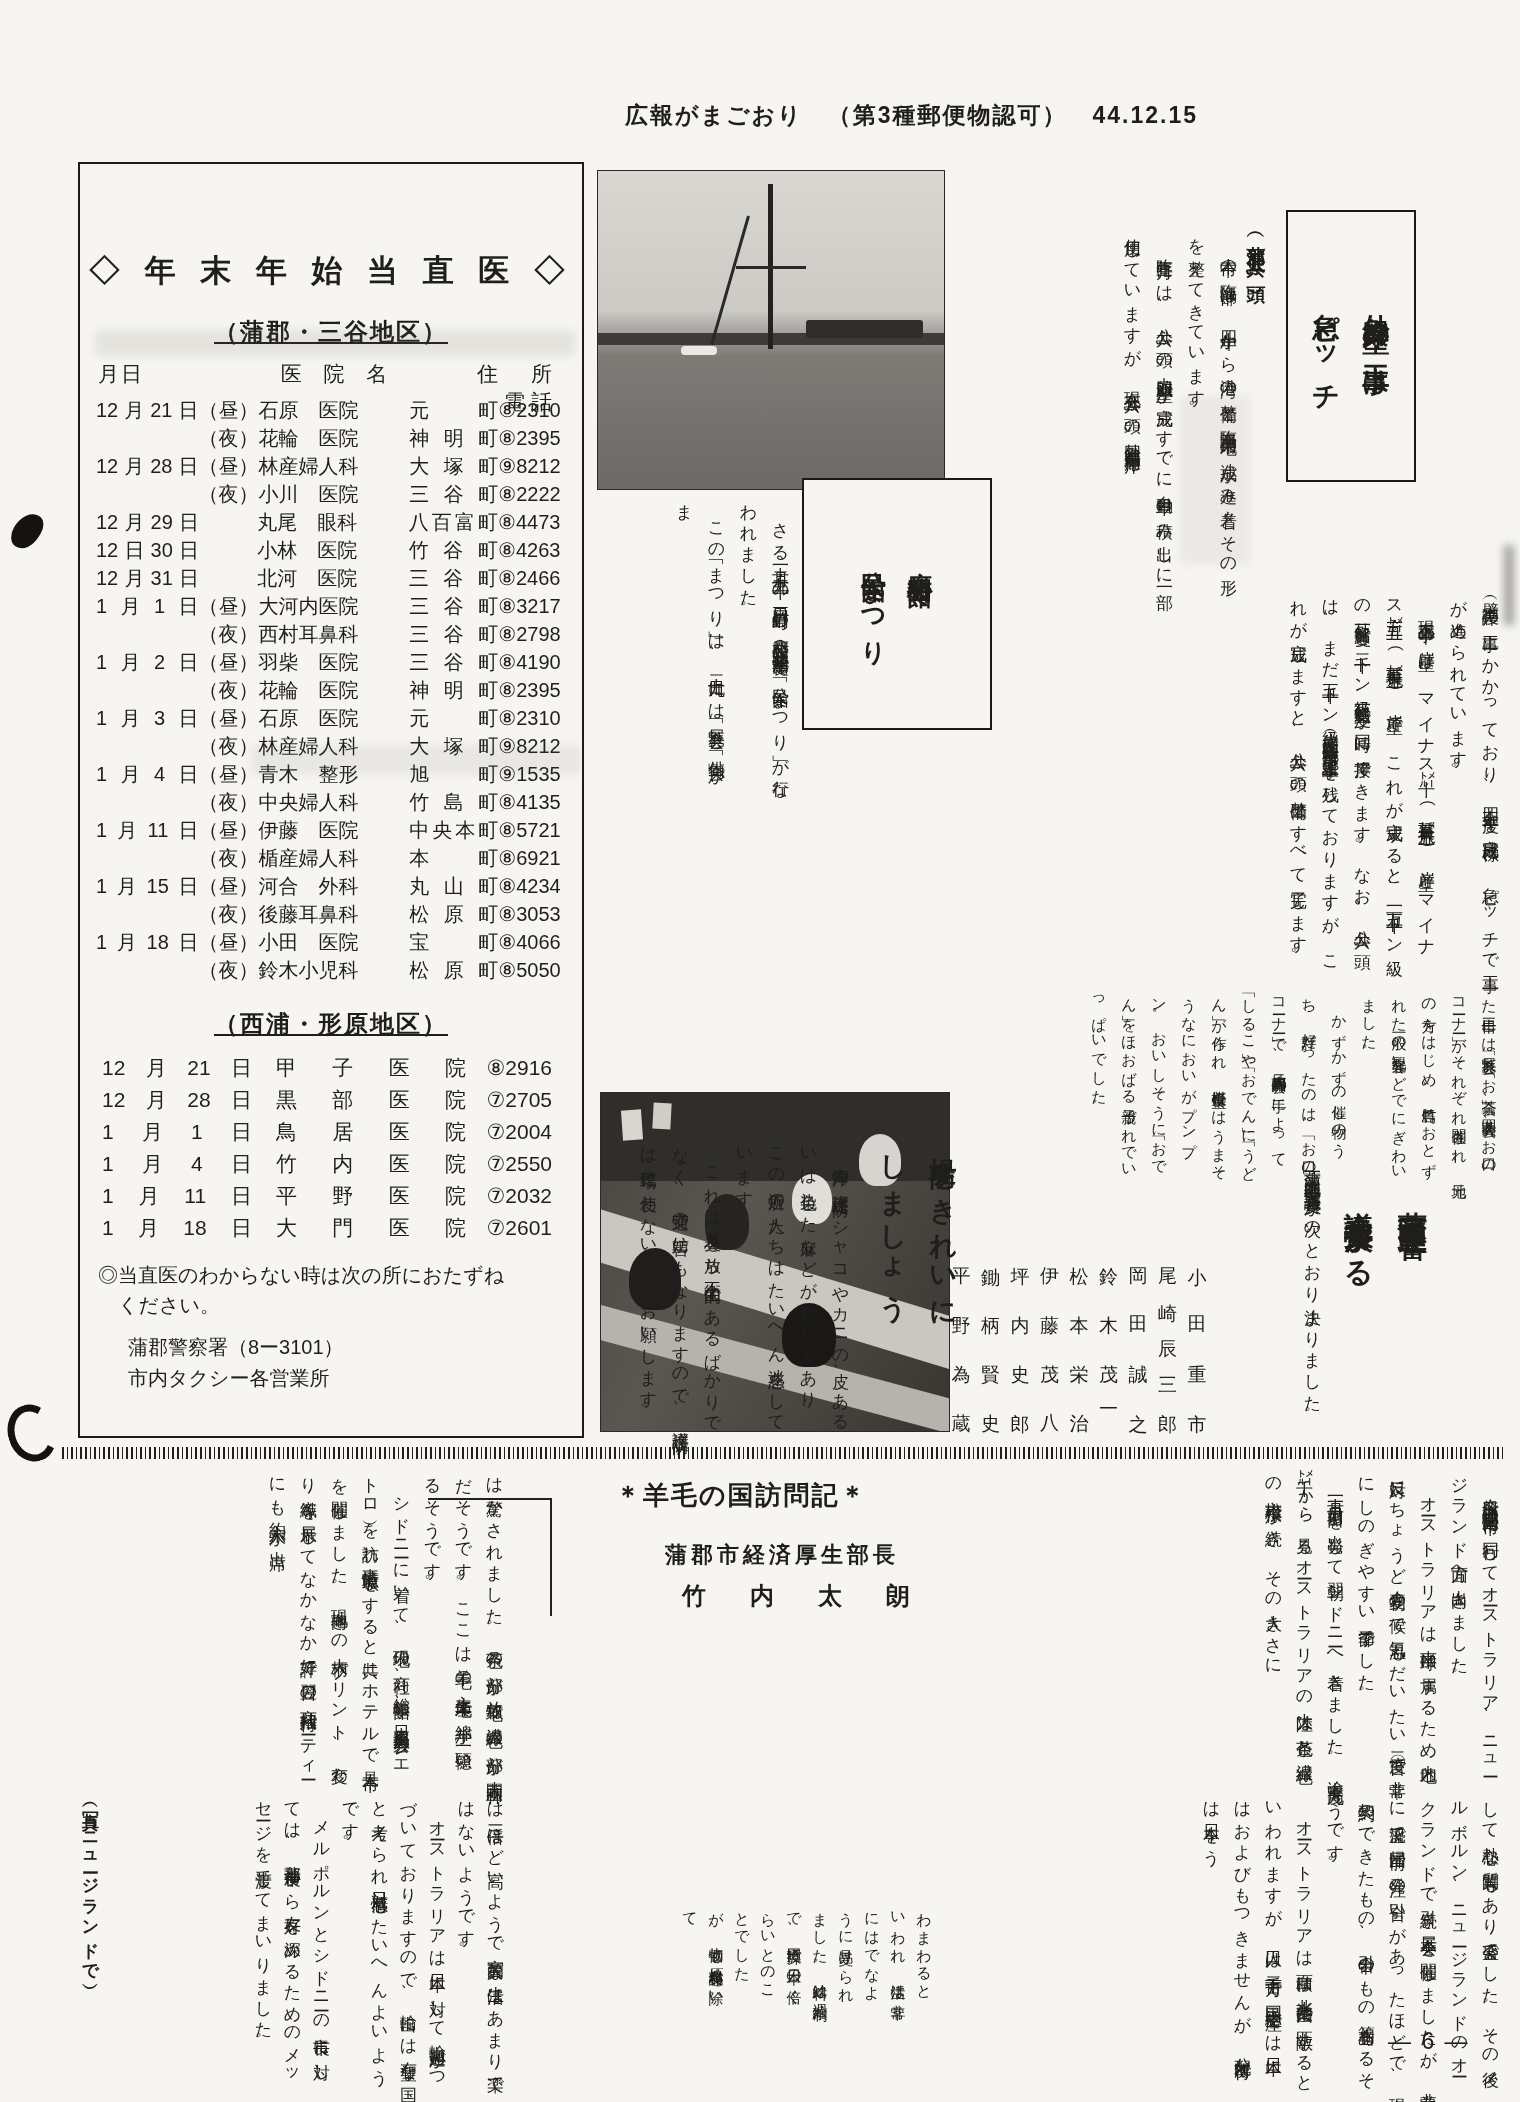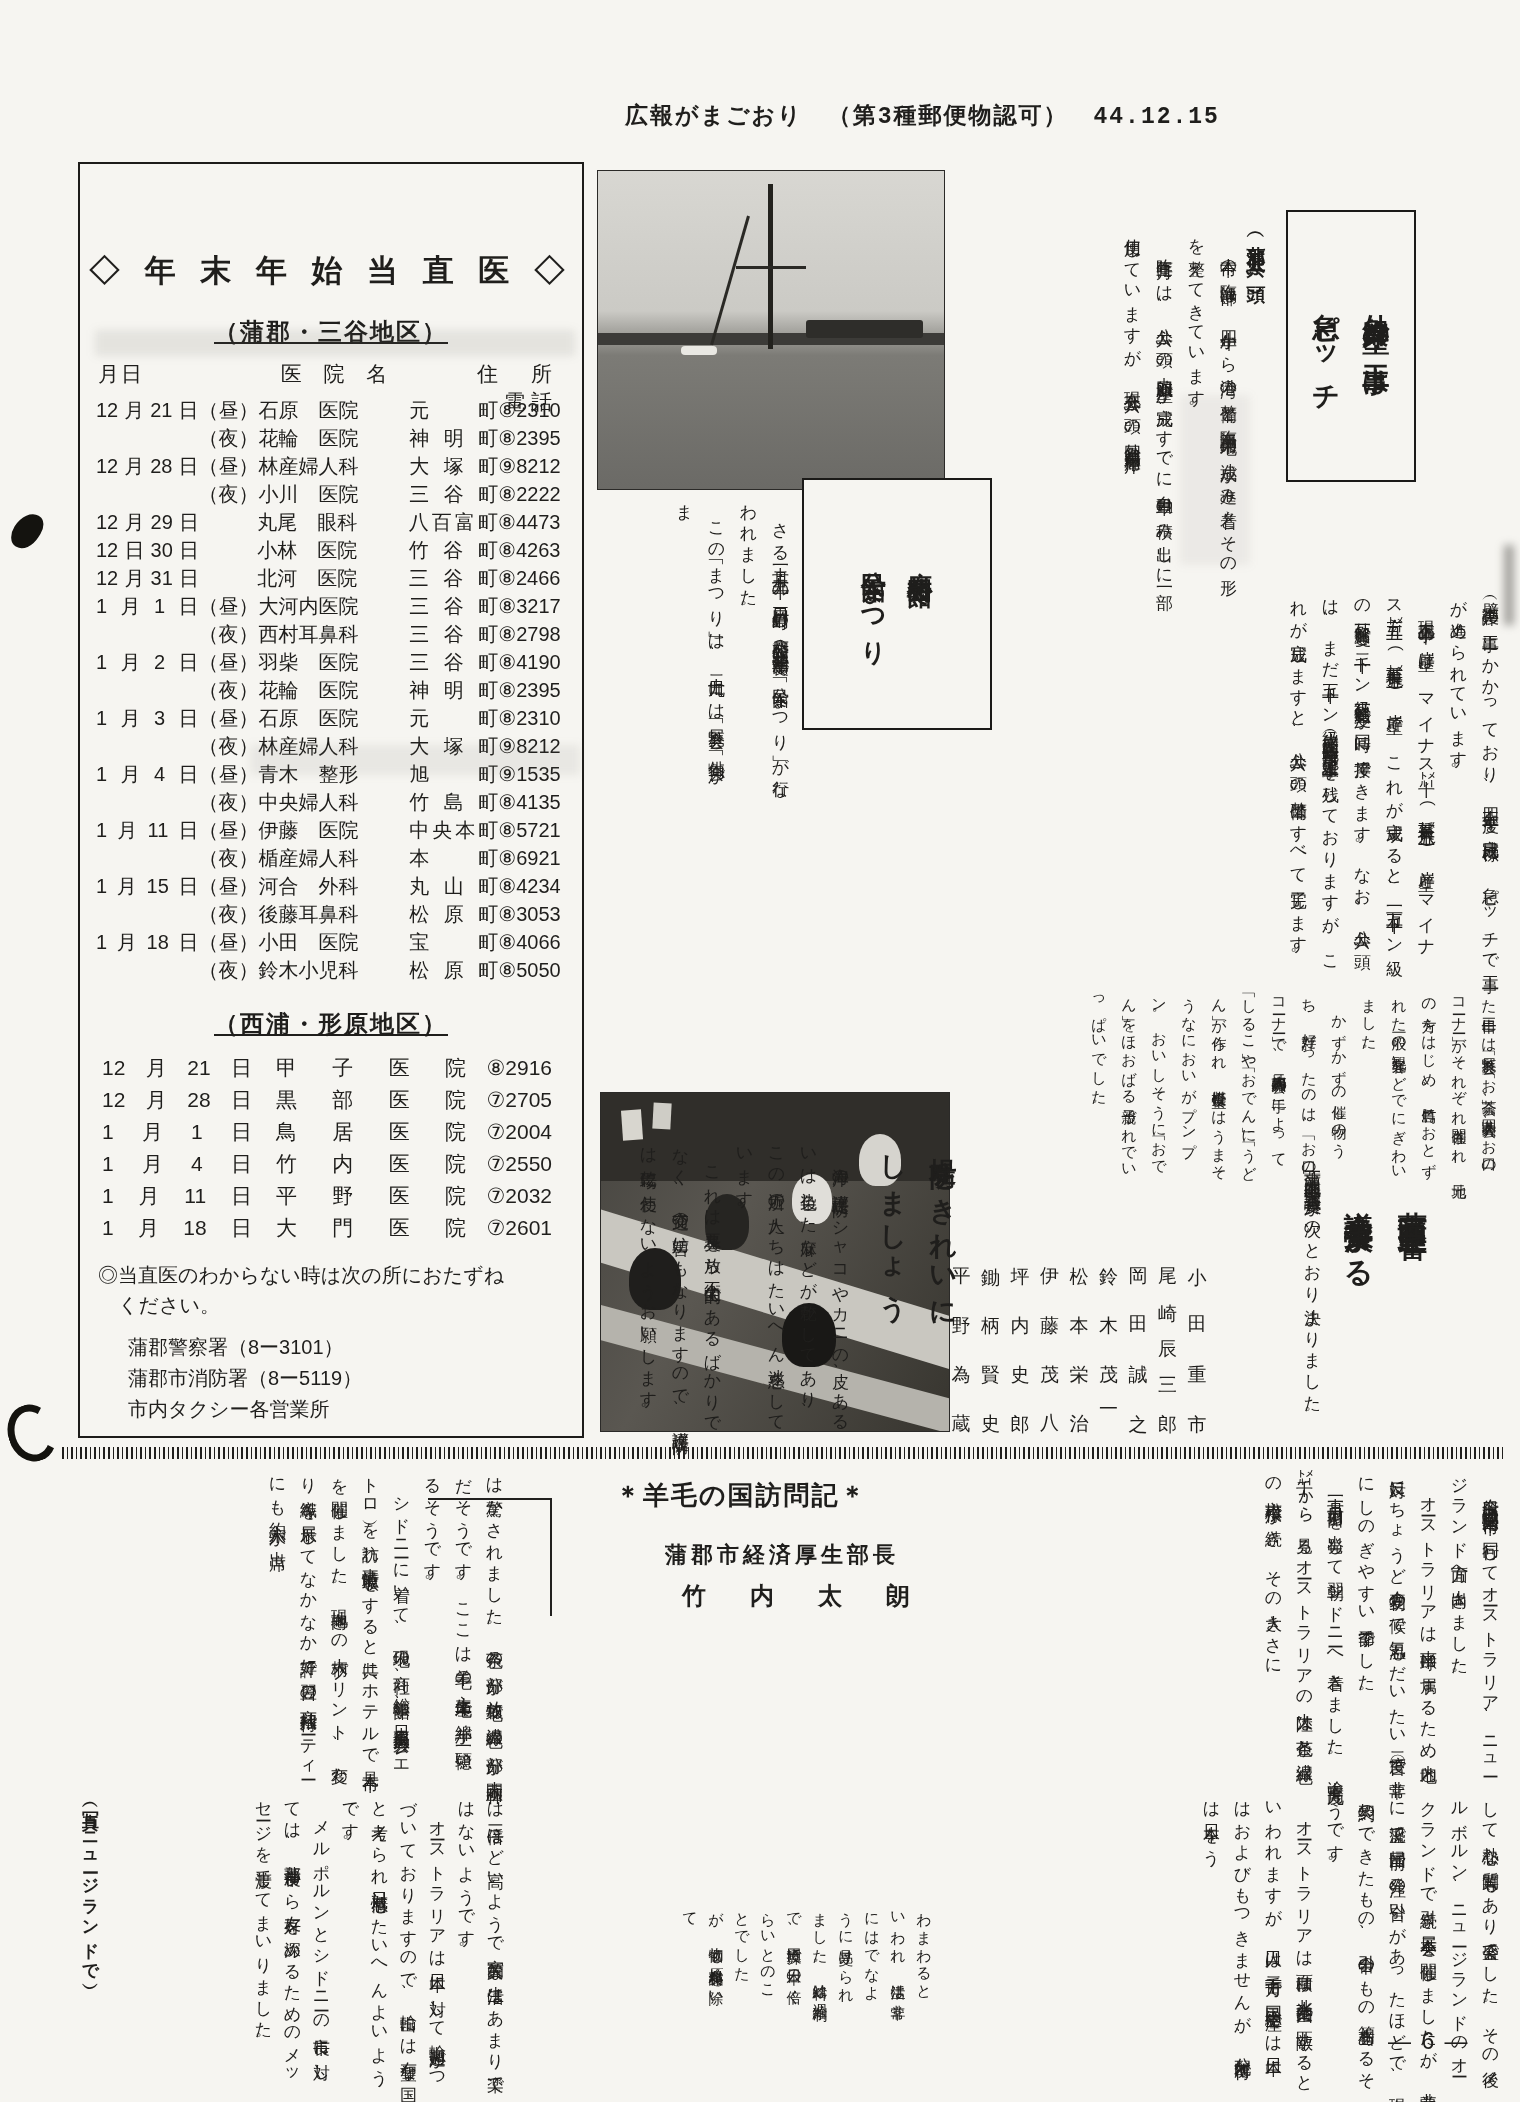--- a/index.html
+++ b/index.html
@@ -17,21 +17,21 @@
   .lh29{line-height:29px;} .lh31{line-height:31px;}
   .tbox{border:2.5px solid #1b1a18; display:flex; align-items:center; justify-content:center; background:#f6f5f1;}
   .t-wharf{font-size:27px; font-weight:bold; line-height:50px; letter-spacing:4px;}
   .t-kom{font-size:25px; font-weight:bold; line-height:46px; letter-spacing:3px;}
   .t-kukaku{font-size:29px; font-weight:bold; line-height:54px; letter-spacing:3px;}
   .t-teibo{font-size:27px; font-weight:bold; line-height:50px; letter-spacing:4px;}
   .sub-v{font-size:19px; font-weight:600; letter-spacing:4px;}
   .credit-v{font-size:17px; font-weight:bold; line-height:30px; letter-spacing:2px;}
 
   
-  .masthead{font-size:23px; font-weight:700; letter-spacing:2px;font-family:Liberation Mono, monospace;}
+  .masthead{font-size:23px; font-weight:700; letter-spacing:2px;}
 
   
   .dutybox{border:2.5px solid #1d1c1a; background:#f6f5f1;}
   .duty-title{text-align:center; font-size:31px; font-weight:bold; letter-spacing:8px; margin-top:86px;}
   .duty-heading{text-align:center; font-size:24px; font-weight:bold; letter-spacing:2px; margin-top:24px;text-decoration:underline;}
   .duty-colhead{display:flex; margin:12px 18px 0 18px; height:28px; font-size:21px; letter-spacing:2px;}
   .duty-colhead .h-date{width:150px;}
   .duty-colhead .h-name{width:180px; text-align:center; letter-spacing:8px;}
   .duty-colhead .h-addr{flex:1; text-align:right; letter-spacing:6px; padding-right:6px;}
   .rows1{margin:8px 16px 0 16px;}
@@ -264,21 +264,20 @@
         <span class="c2-date">1月18日</span>
         <span class="c2-name">大門医院</span>
         <span class="c2-phone">⑦2601</span>
       </div>
       </div>
     <div class="duty-note">◎当直医のわからない時は次の所におたずね
 　ください。</div>
     <div class="duty-contacts">
 
     <div>蒲郡警察署（8ー3101）</div>
-        <div>蒲郡市消防署（8ー5119）</div>
         <div>市内タクシー各営業所</div>
       </div>
   </div>
 
   <div class="abs photo" style="left:597px; top:170px; width:346px; height:318px;
        background:linear-gradient(#d8d7d2 0%, #cbcac5 44%, #a7a6a1 50%, #7c7b76 58%, #6b6a66 100%);">
     <div class="ph-part" style="left:0; top:51%; width:100%; height:12px; background:#3c3b38;"></div>
     <div class="ph-part" style="right:6%; top:47%; width:34%; height:18px; background:#2e2d2a; border-radius:3px;"></div>
     <div class="ph-part" style="left:49%; top:4%; width:5px; height:52%; background:#23221e;"></div>
     <div class="ph-part" style="left:43%; top:14%; width:3px; height:42%; background:#2a2925; transform:rotate(16deg); transform-origin:top;"></div>

